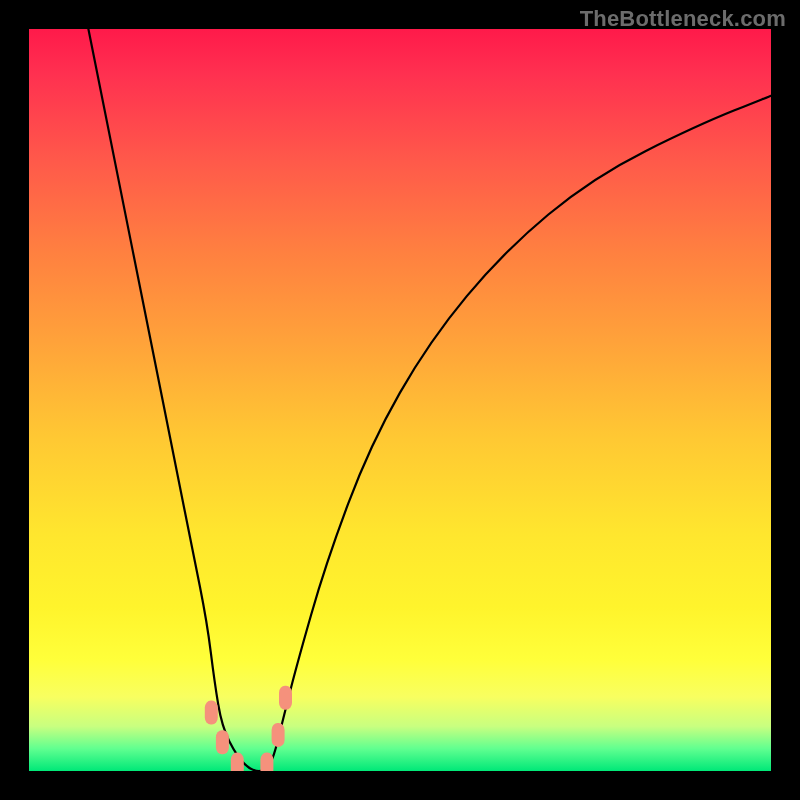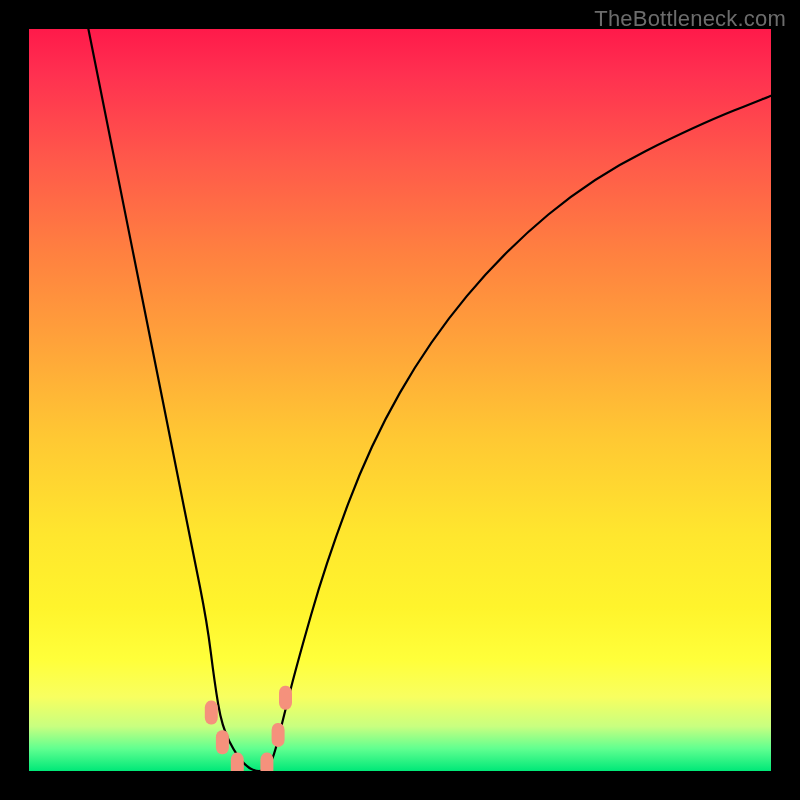--- a/index.html
+++ b/index.html
@@ -33,21 +33,21 @@
       #00e878 100%
     );
     overflow: hidden;
   }
   .watermark {
     position: absolute;
     top: 6px;
     right: 14px;
     color: #6c6c6c;
     font-size: 22px;
-    font-weight: 400;
+    font-weight: 700;
     letter-spacing: 0.2px;
     z-index: 10;
   }
   svg.curve {
     position: absolute;
     left: 0;
     top: 0;
     width: 742px;
     height: 742px;
   }

